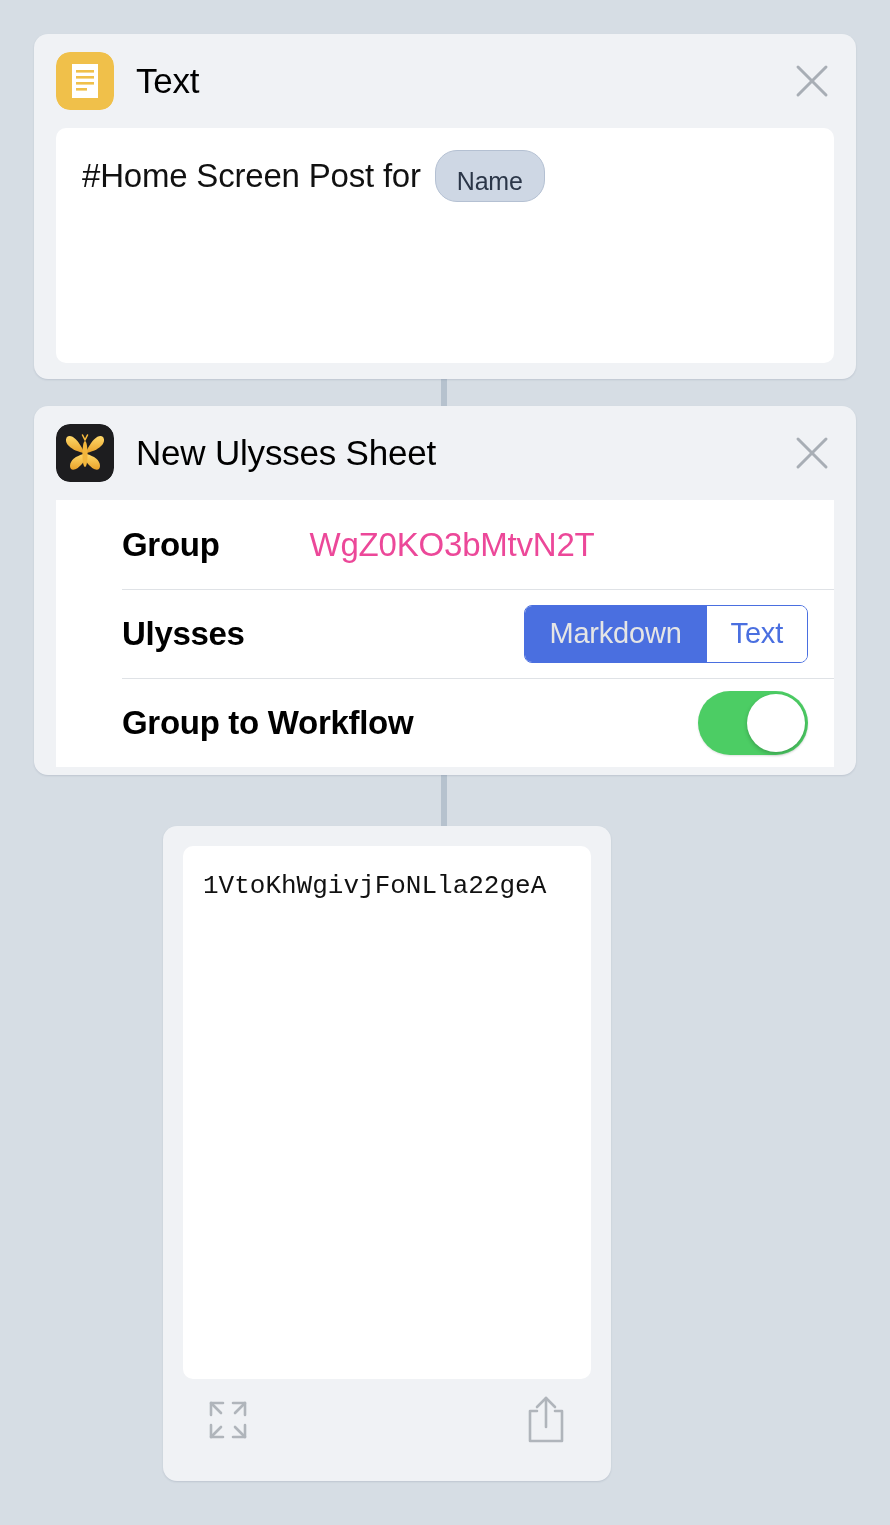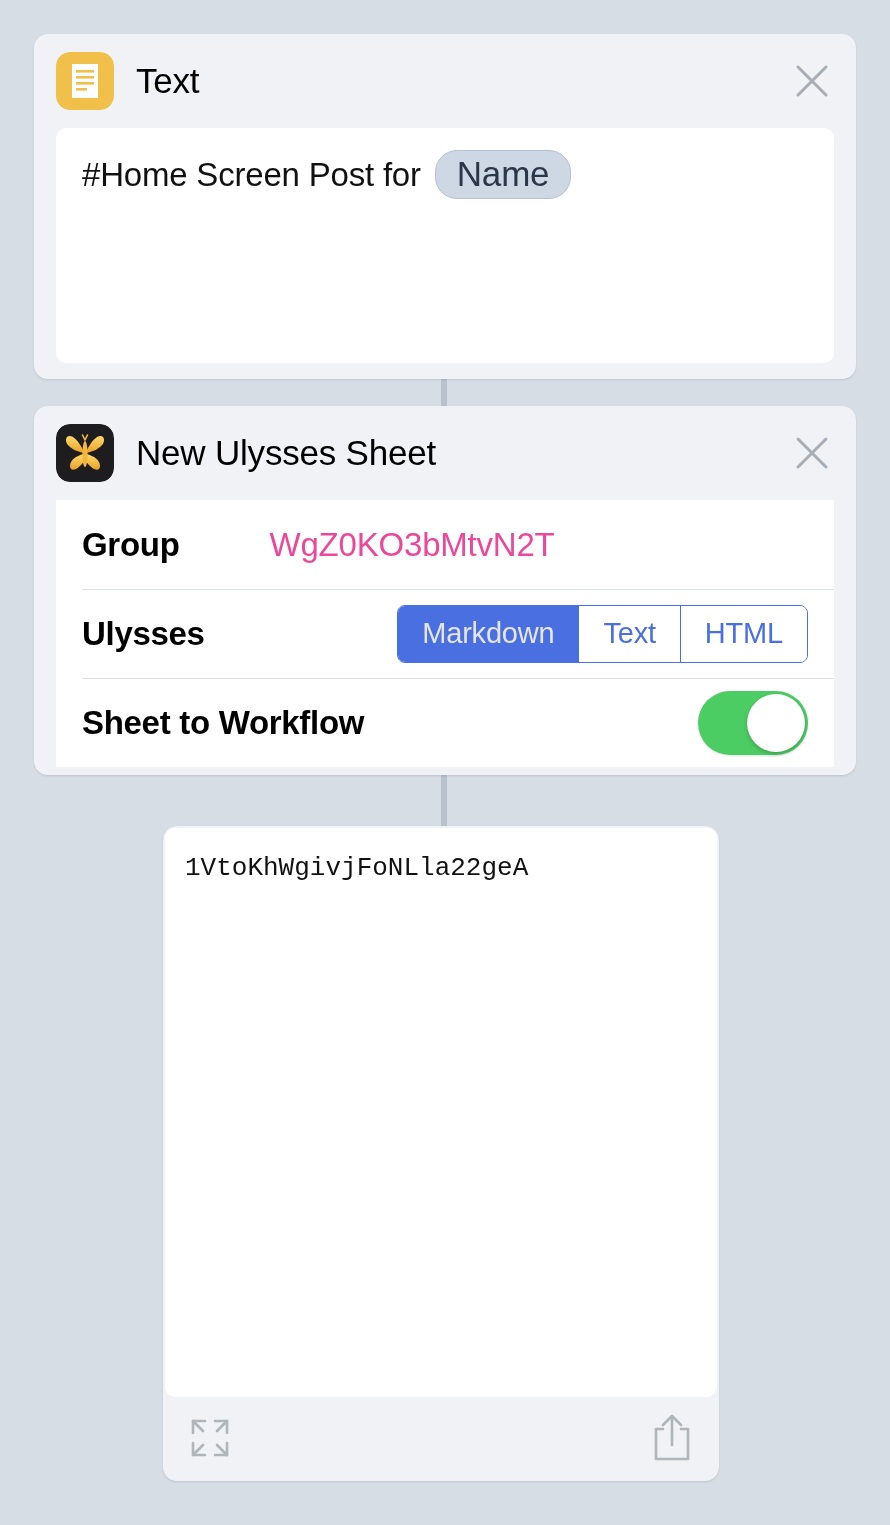--- a/index.html
+++ b/index.html
@@ -89,33 +89,34 @@
     letter-spacing: -0.2px;
   }
   .token-pill {
     display: inline-flex;
     align-items: center;
     justify-content: center;
     background: #ced7e4;
     border: 1px solid #b4c0d2;
     color: #2b3648;
     border-radius: 22px;
-    font-size: 35px;
-    padding: 5px 21px 7px 21px;
+    font-size: 25px;
+    padding: 18px 21px 7px 21px;
     margin-left: 14px;
     line-height: 1;
     text-align: right;
   }
 
   
   .param-body {
     margin: 0 22px 22px 22px;
     background: #ffffff;
     border-radius: 0;
     overflow: hidden;
+    padding-left: 40px;
   }
   .param-row {
     display: flex;
     align-items: center;
     height: 89px;
     padding: 0 26px;
     box-sizing: border-box;
     position: relative;
   }
   .param-row + .param-row::before {
@@ -190,27 +191,27 @@
     border-radius: 50%;
     background: #ffffff;
     box-shadow: 0 2px 4px rgba(0,0,0,0.22);
   }
 
   
   .result-card {
     position: absolute;
     left: 163px;
     top: 826px;
-    width: 556px;
+    width: 448px;
     height: 655px;
     background: #f0f2f5;
     border-radius: 14px;
     box-shadow: 0 1px 2px rgba(40,60,90,0.14);
     box-sizing: border-box;
-    padding: 2px;
+    padding: 20px;
     display: flex;
     flex-direction: column;
   }
   .result-text {
     flex: 1 1 auto;
     background: #ffffff;
     border-radius: 10px;
     padding: 24px 20px;
     box-sizing: border-box;
     font-family: "Liberation Mono", "DejaVu Sans Mono", monospace;
@@ -296,26 +297,25 @@
       <div class="param-row">
         <span class="param-label">Group</span>
         <span class="param-value">WgZ0KO3bMtvN2T</span>
       </div>
 
       <div class="param-row">
         <span class="param-label">Ulysses</span>
         <div class="segmented">
           <div class="segment selected">Markdown</div>
           <div class="segment">Text</div>
-          <div class="segment">HTML</div>
         </div>
       </div>
 
       <div class="param-row">
-        <span class="param-label">Sheet to Workflow</span>
+        <span class="param-label">Group to Workflow</span>
         <div class="toggle">
           <div class="toggle-knob"></div>
         </div>
       </div>
 
     </div>
   </div>
 
   <div class="result-card">
     <div class="result-text">1VtoKhWgivjFoNLla22geA</div>

